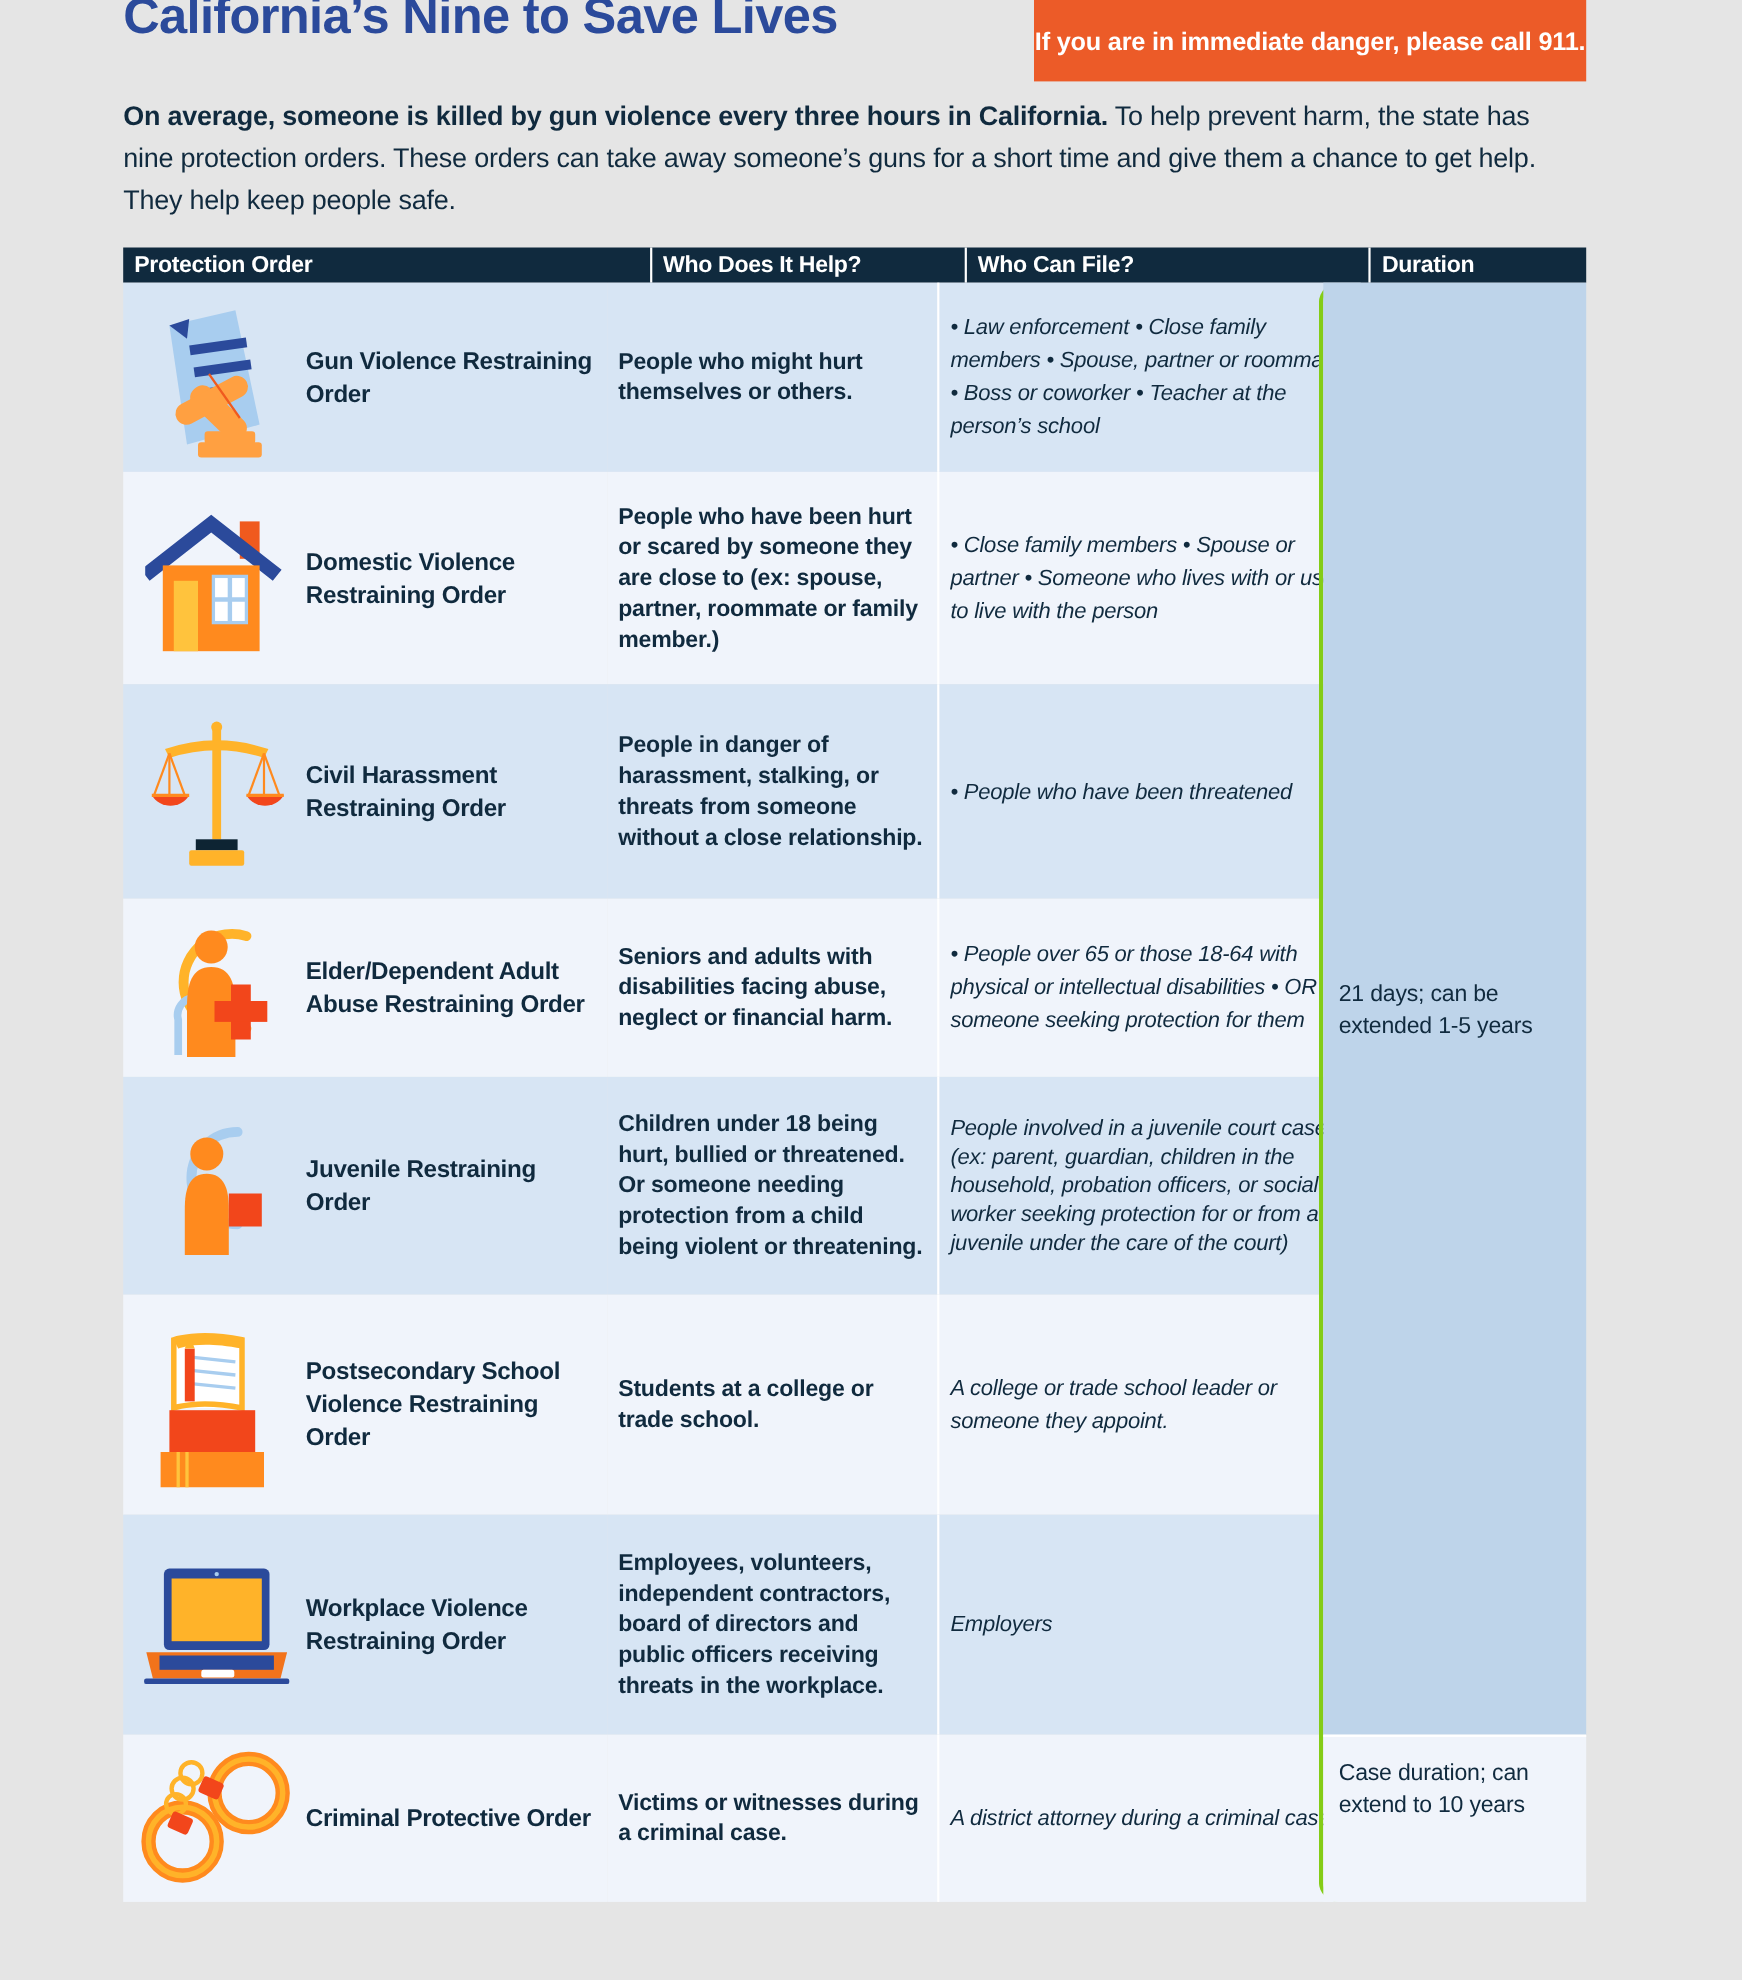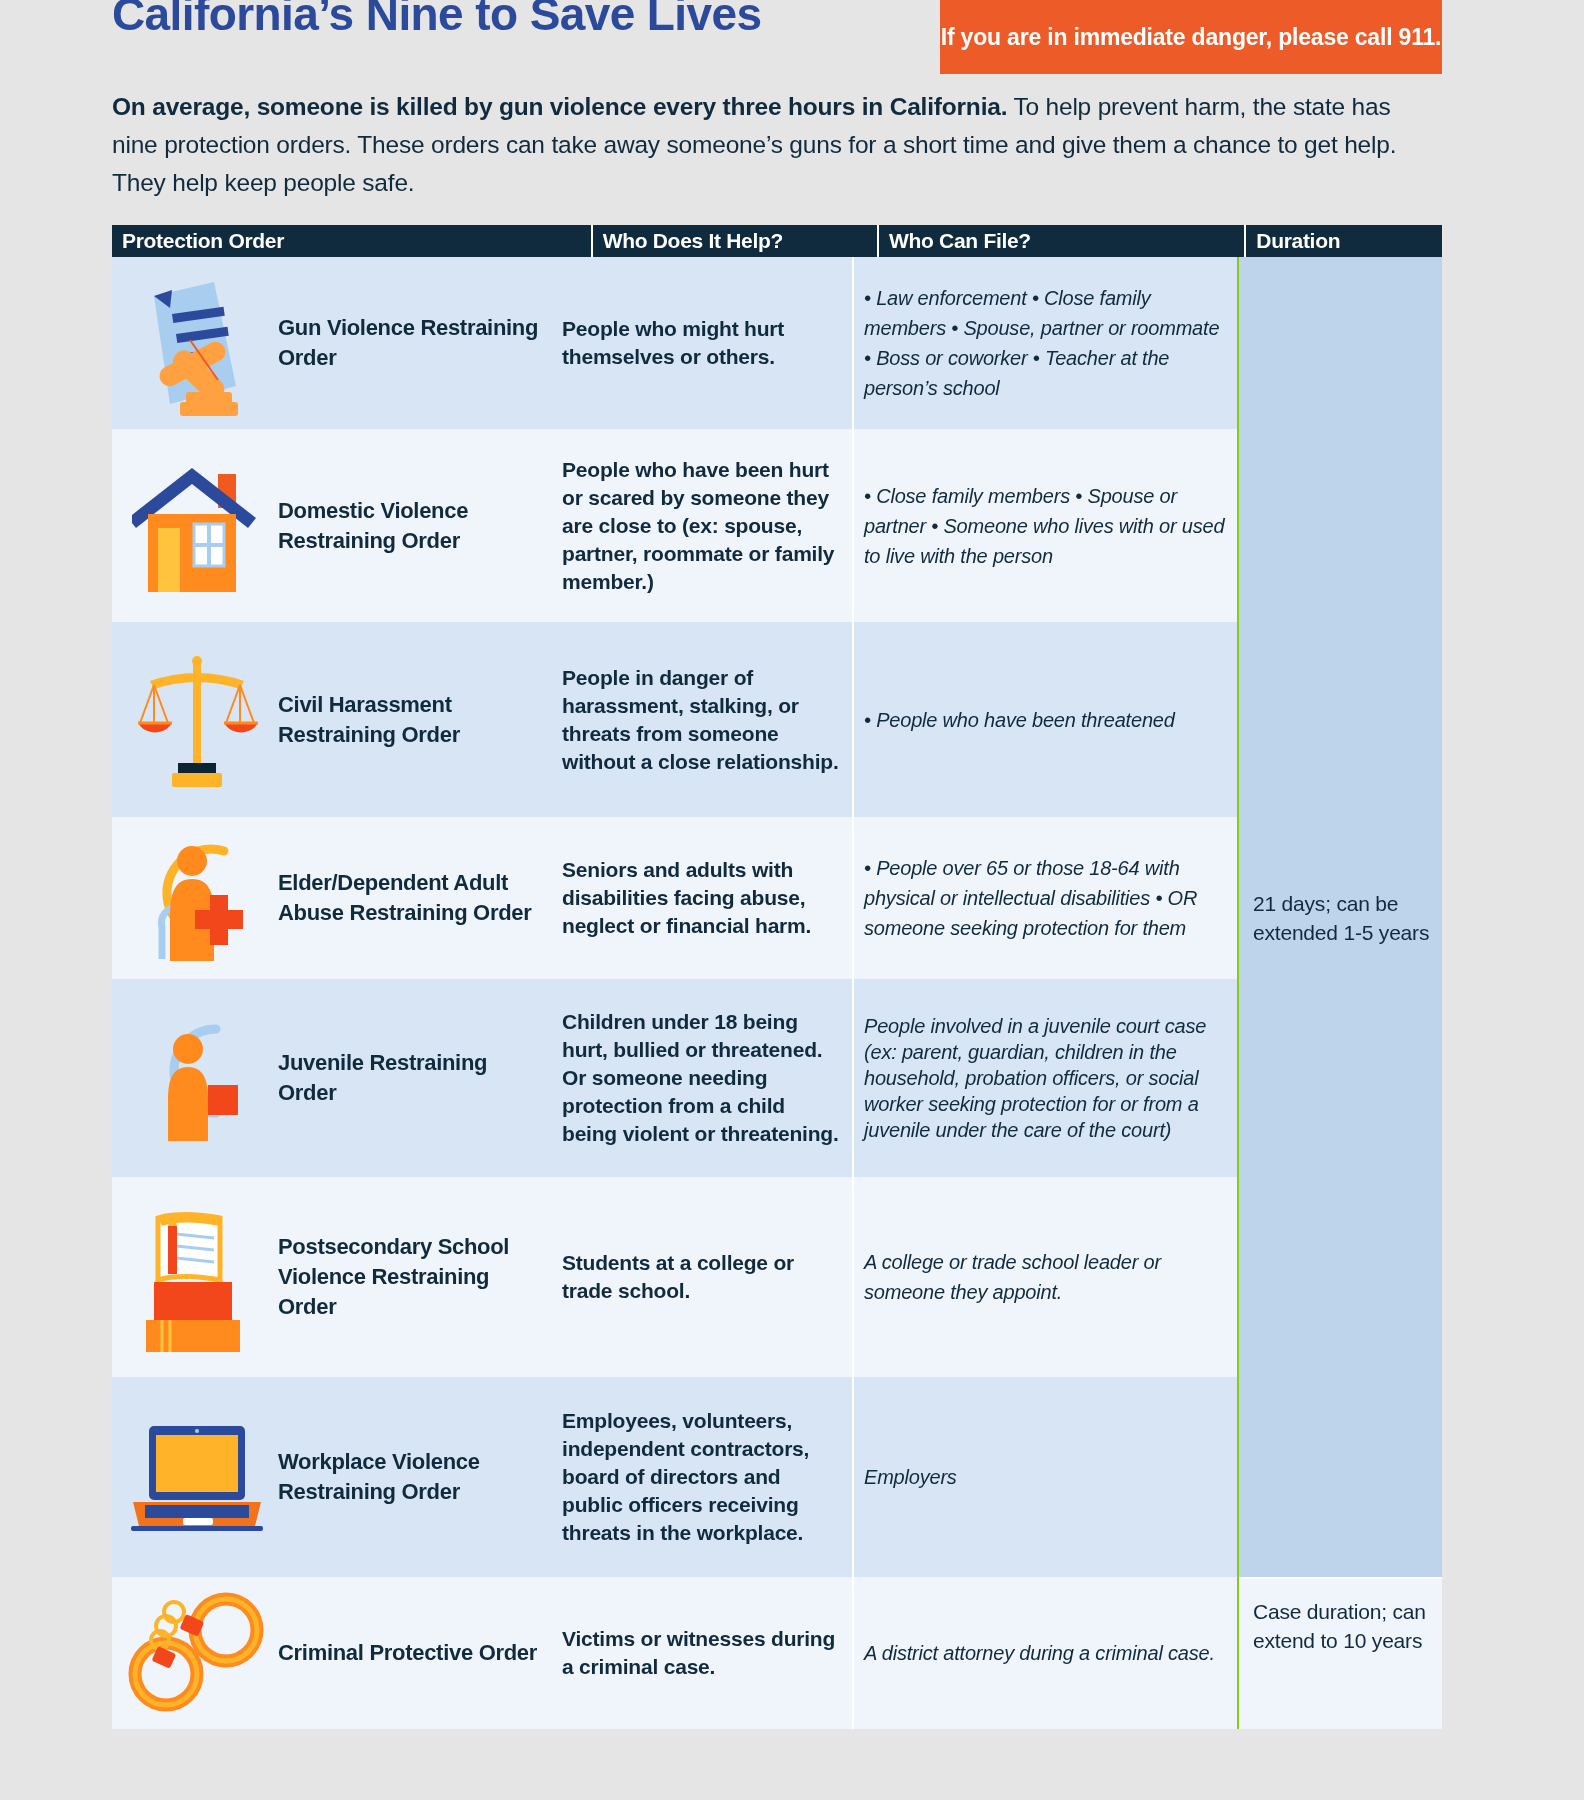--- a/index.html
+++ b/index.html
@@ -165,22 +165,23 @@
     color: #102a3e;
     letter-spacing: -0.2px;
   }
   .file-text.tight { line-height: 26px; }
 
   
   .duration-col {
     position: absolute;
     right: 0;
     top: 0;
-    width: 205px;
-    border-left: 2px solid #84cc16;
+    width: 243px;
+    border-left: 4px solid #84cc16;
+    border-radius: 18px;
   }
   .dur-block {
     background: #bed4ea;
     padding: 14px 12px 12px 14px;
     color: #102a3e;
     font-size: 21px;
     line-height: 29px;
     letter-spacing: -0.2px;
   }
   .dur-block.dur-main {

